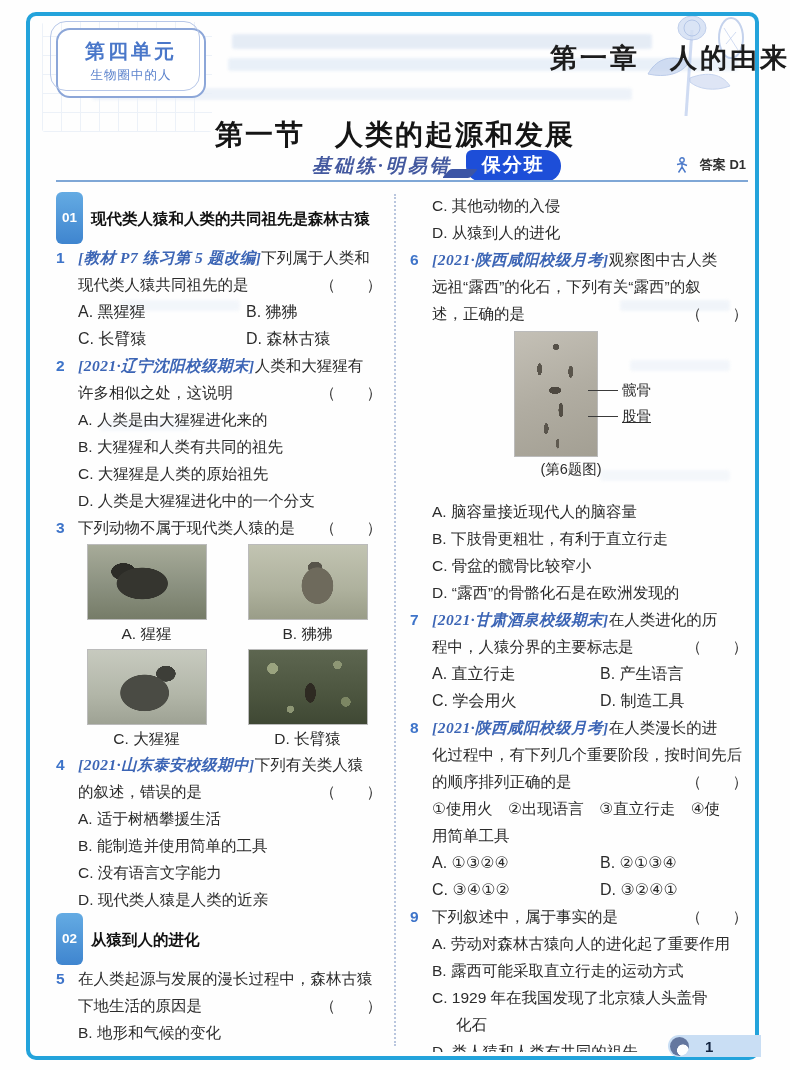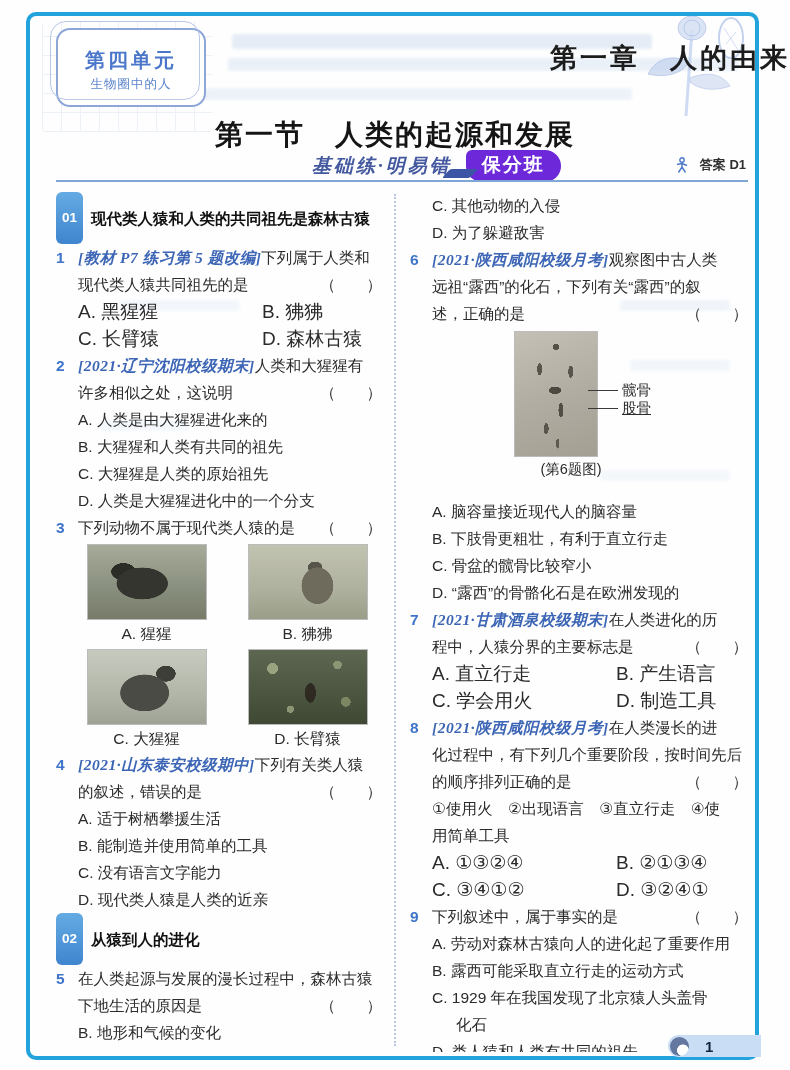--- a/index.html
+++ b/index.html
@@ -19,57 +19,57 @@
   .bleed.b3{left:92px;top:88px;width:540px;height:12px;background:#eaf0f8;opacity:.8;}
   .bleed.b4{left:120px;top:300px;width:120px;height:11px;background:#eef3f9;opacity:.7;}
   .bleed.b5{left:620px;top:300px;width:110px;height:11px;background:#ebf1f8;opacity:.7;}
   .bleed.b6{left:630px;top:360px;width:100px;height:11px;background:#edf2f9;opacity:.7;}
   .bleed.b7{left:600px;top:470px;width:130px;height:11px;background:#eef3f9;opacity:.6;}
   .bleed.b8{left:100px;top:420px;width:90px;height:11px;background:#eff4fa;opacity:.6;}
 
   
   .plant{position:absolute;right:32px;top:16px;opacity:.8;}
   .unit-badge{position:absolute;left:56px;top:28px;width:146px;height:58px;background:#fff;
-        border:2px solid #8ca6d8;border-radius:14px;text-align:center;padding-top:17px;z-index:3;}
+        border:2px solid #8ca6d8;border-radius:14px;text-align:center;padding-top:8px;z-index:3;}
   .unit-badge::before{content:"";position:absolute;left:-8px;top:-9px;right:4px;bottom:5px;
         border:1.5px solid #b7c7e8;border-radius:16px;pointer-events:none;}
   .unit-l1{font-size:20px;font-weight:bold;color:#4a77c9;letter-spacing:3px;}
   .unit-l2{font-size:12.5px;color:#5b82cc;letter-spacing:1px;margin-top:2px;}
   .chapter-title{position:absolute;left:0;right:0;top:40px;text-align:right;
         font-size:27px;font-weight:bold;letter-spacing:3px;color:#1c1c1c;}
   .section-title{position:absolute;left:0;right:0;top:116px;text-align:center;
         font-size:28px;font-weight:bold;letter-spacing:2px;color:#151515;}
 
   .band{position:absolute;left:56px;right:42px;top:152px;height:30px;}
   .band-rule{position:absolute;left:0;right:0;bottom:0;border-bottom:2px solid #7fa7d6;}
   .band-group{position:absolute;left:228px;top:-2px;display:flex;align-items:center;margin-left:28px;}
   .band-script{font-family:"Liberation Serif","DejaVu Serif",serif;font-style:italic;font-weight:bold;
         font-size:19px;color:#44599f;letter-spacing:3px;}
-  .band-pill{position:relative;margin-left:14px;background:#6d28d9;color:#fff;font-weight:bold;
+  .band-pill{position:relative;margin-left:14px;background:#1d4ed8;color:#fff;font-weight:bold;
         font-size:19px;letter-spacing:2px;padding:2px 16px 4px;border-radius:6px 16px 16px 16px;}
   .band-pill::before{content:"";position:absolute;left:-20px;bottom:4px;width:28px;height:9px;
         background:#3c55a5;transform:skewX(-42deg);border-radius:2px;}
   .answer-ref{position:absolute;right:2px;top:4px;display:flex;align-items:center;gap:12px;
         font-size:13px;font-weight:bold;color:#2f2f2f;}
 
   
   .columns{position:absolute;left:56px;top:192px;width:692px;height:860px;display:flex;overflow:hidden;}
   .col-left{width:326px;flex:0 0 326px;}
   .divider{flex:0 0 2px;border-left:2px dotted #b9c6de;margin:2px 12px 0 12px;height:852px;}
   .col-right{flex:1;min-width:0;}
 
   .line{display:flex;font-size:15.5px;line-height:27px;}
   .jus{justify-content:space-between;padding-left:22px;}
   .cont{padding-left:22px;}
   .qnum{color:#3e74c9;font-weight:bold;flex:0 0 22px;}
   .src{color:#3c65b5;font-style:italic;font-family:"Liberation Serif","DejaVu Serif",serif;
        letter-spacing:.5px;font-weight:bold;}
   .bracket{color:#333;}
   .opt{padding-left:22px;font-size:15.5px;line-height:27px;}
-  .opt2{display:flex;padding-left:22px;font-size:19px;line-height:27px;gap:16px;}
+  .opt2{display:flex;padding-left:22px;font-size:16px;line-height:27px;}
   .opt2 .oa{flex:0 0 168px;}
   .sec-head{display:flex;align-items:center;gap:8px;font-size:15.5px;font-weight:bold;
         line-height:27px;color:#111;}
   .badge-num{background:linear-gradient(180deg,#64abe3,#3f85cf);color:#fff;border-radius:6px;
         padding:16px 6px;font-size:13.5px;font-weight:bold;line-height:20px;}
 
   
   .img-grid{display:flex;flex-wrap:wrap;padding-left:18px;column-gap:16px;}
   .img-cell{width:145px;text-align:center;}
   .photo{width:118px;height:74px;margin:3px auto 1px;border:1px solid #bbb;}
@@ -104,21 +104,21 @@
       radial-gradient(ellipse 4px 10px at 68% 32%,#5a554c 0 60%,transparent 62%),
       radial-gradient(ellipse 10px 6px at 49% 47%,#4d4840 0 60%,transparent 62%),
       radial-gradient(ellipse 4px 12px at 56% 63%,#534e45 0 60%,transparent 62%),
       radial-gradient(ellipse 4px 9px at 38% 78%,#5a554c 0 60%,transparent 62%),
       radial-gradient(ellipse 3px 8px at 52% 90%,#5f5a50 0 60%,transparent 62%),
       linear-gradient(160deg,#c4c0b6 0%,#b1ada2 50%,#a39f93 100%);}
   .fossil-labels{position:relative;width:76px;height:124px;margin-left:-10px;}
   .flabel{position:absolute;display:flex;align-items:center;font-size:14.5px;white-space:nowrap;}
   .flabel .lline{width:30px;border-top:1.5px solid #3a3a3a;margin-right:4px;}
   .flabel.f1{top:50px;}
-  .flabel.f2{top:68px;text-decoration:underline;}
+  .flabel.f2{top:76px;text-decoration:underline;}
   .fossil-cap{font-size:14.5px;line-height:24px;margin-left:86px;width:150px;text-align:center;}
 
   
   .footer-bar{position:absolute;right:29px;bottom:13px;width:93px;height:22px;background:#c9def4;
       border-radius:12px 0 0 12px;display:flex;align-items:center;z-index:4;}
   .pageball{width:19px;height:19px;border-radius:50%;margin-left:2px;
       background:radial-gradient(circle at 68% 70%,#ffffff 0 30%,#64779f 33%);}
   .pagenum{font-size:15px;font-weight:bold;color:#12233f;margin-left:16px;}
 </style>
 </head>
@@ -274,21 +274,21 @@
         <div class="opt">B. 地形和气候的变化</div>
         <div class="opt">A. 为了扩大领地</div>
       </div>
     </div>
 
     <div class="divider"></div>
 
     <div class="col-right">
 
       <div class="opt">C. 其他动物的入侵</div>
-      <div class="opt">D. 为了躲避敌害</div>
+      <div class="opt">D. 从猿到人的进化</div>
 
       <div class="q">
         <div class="line">
           <span class="qnum">6</span>
           <span><i class="src">[2021·陕西咸阳校级月考]</i><span>观察图中古人类</span></span>
         </div>
         <div class="line cont">
           <span>远祖“露西”的化石，下列有关“露西”的叙</span>
         </div>
         <div class="line jus">

